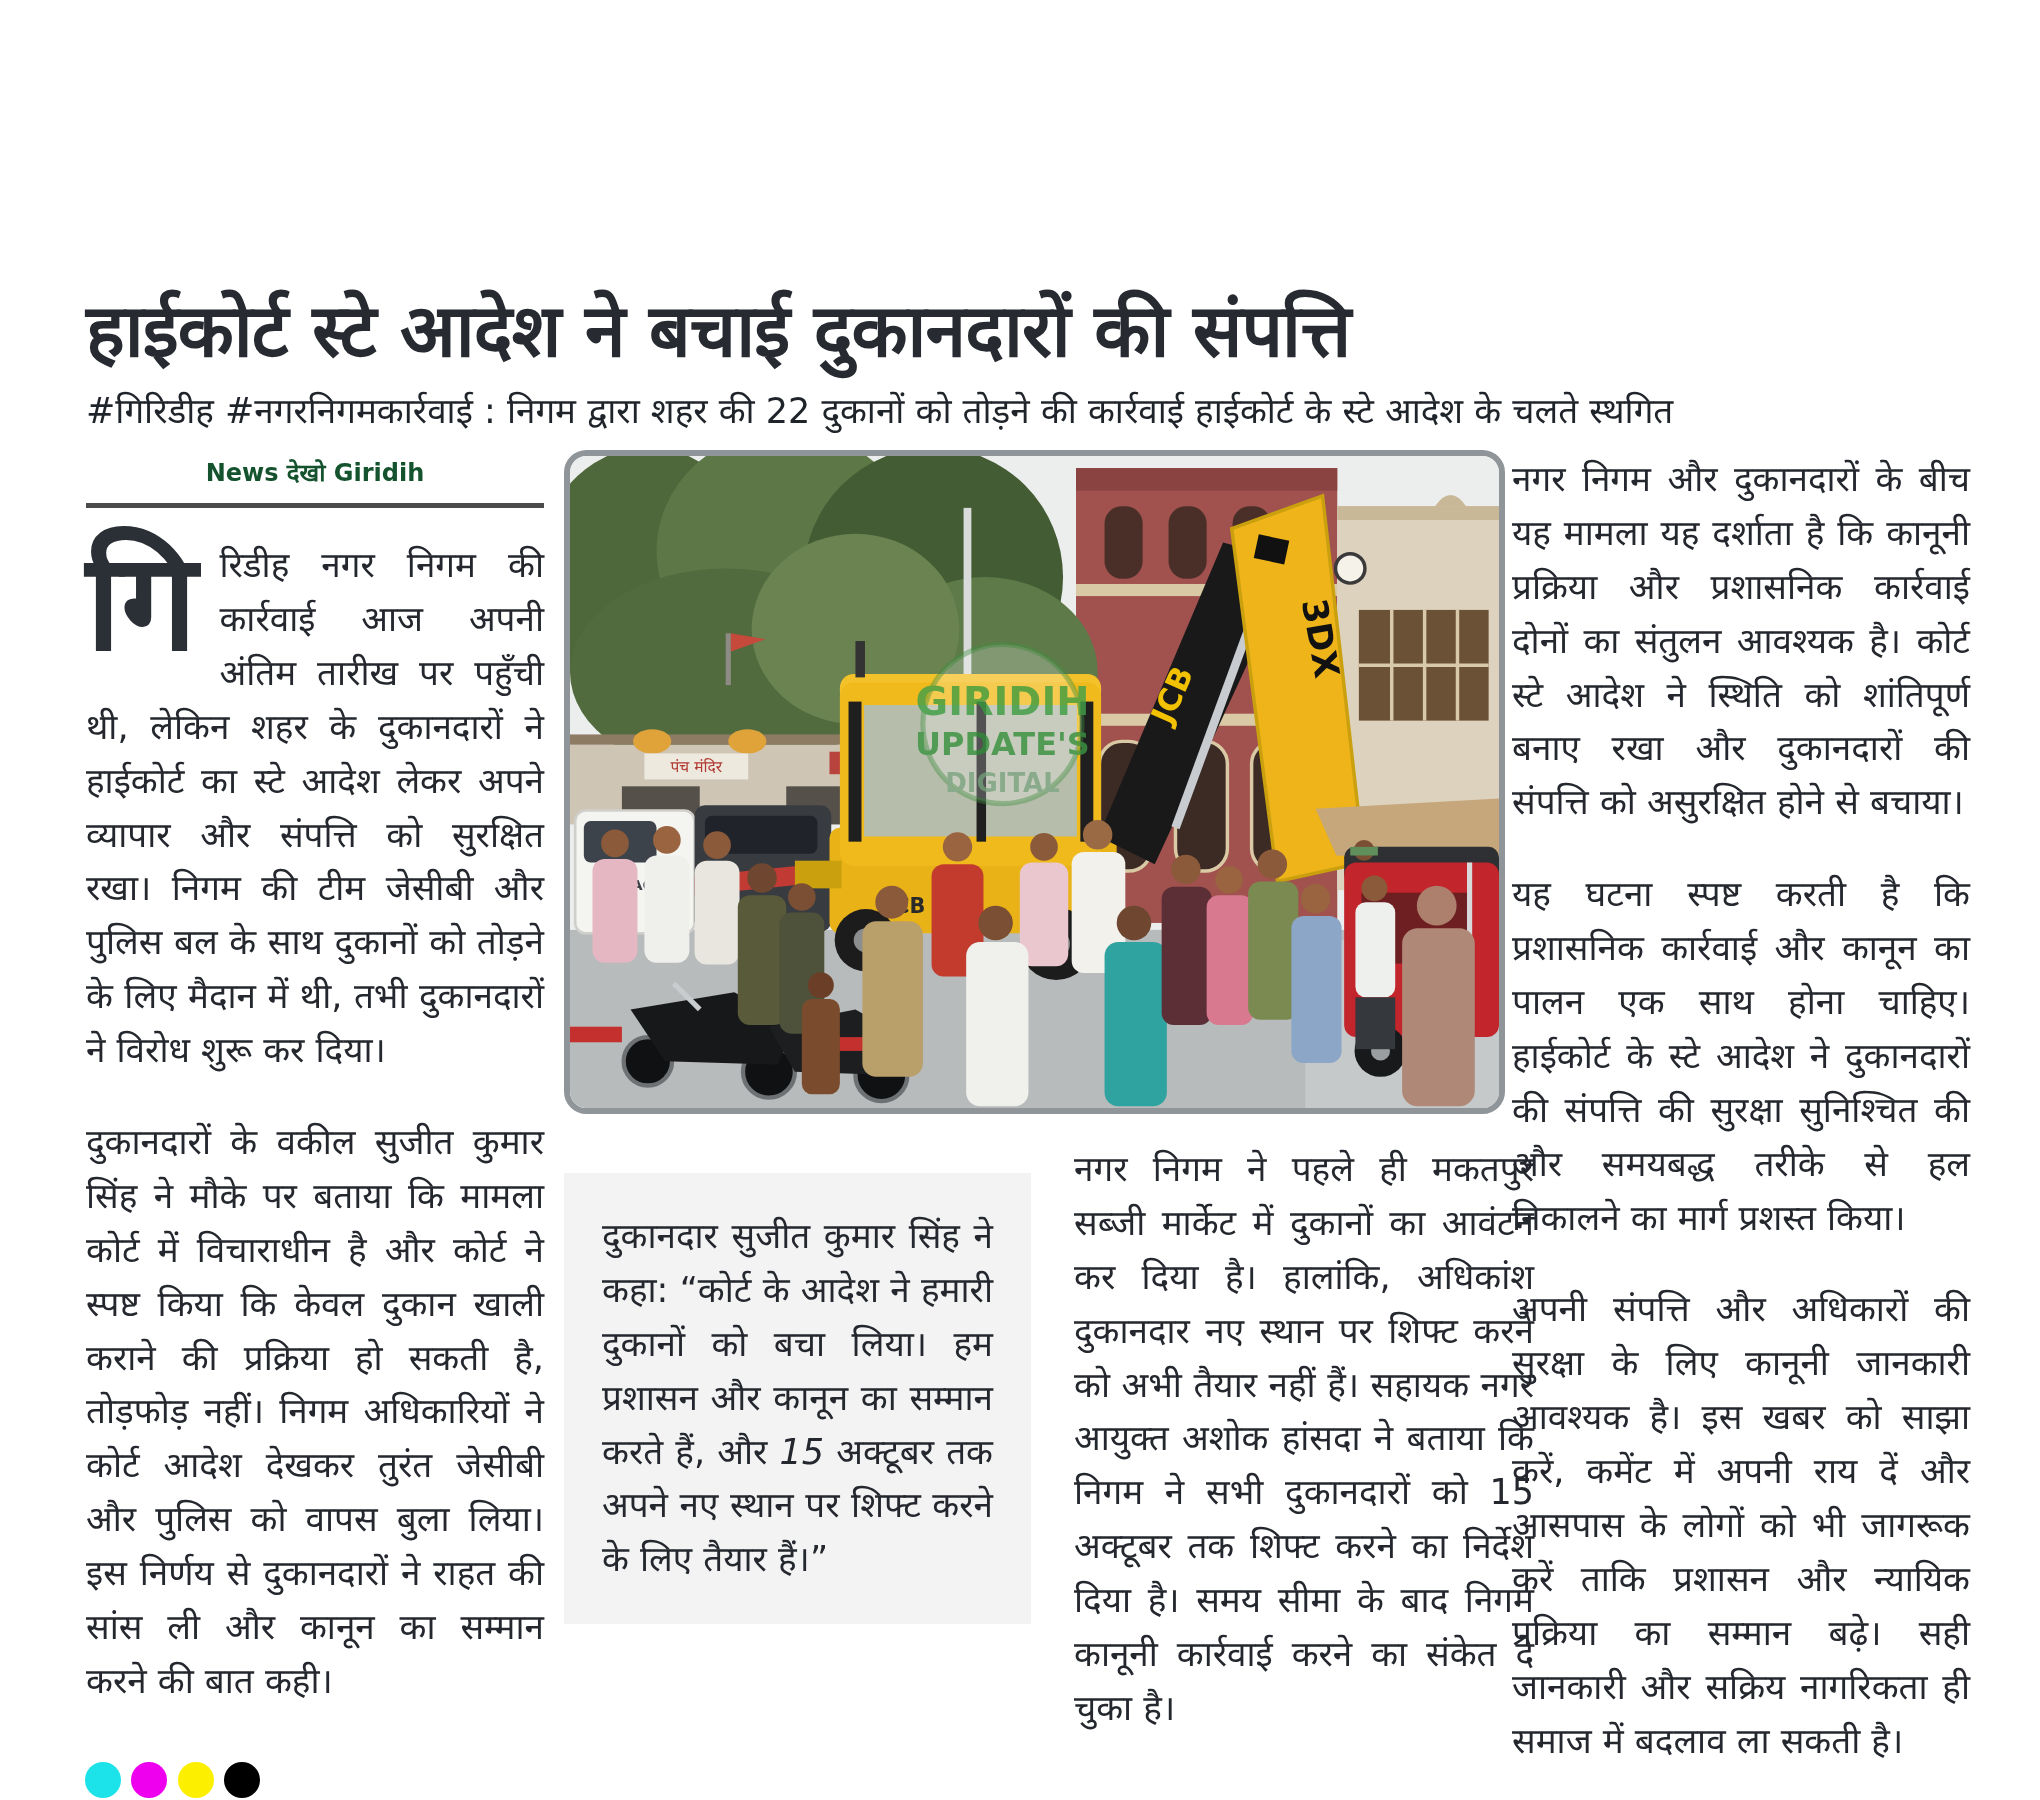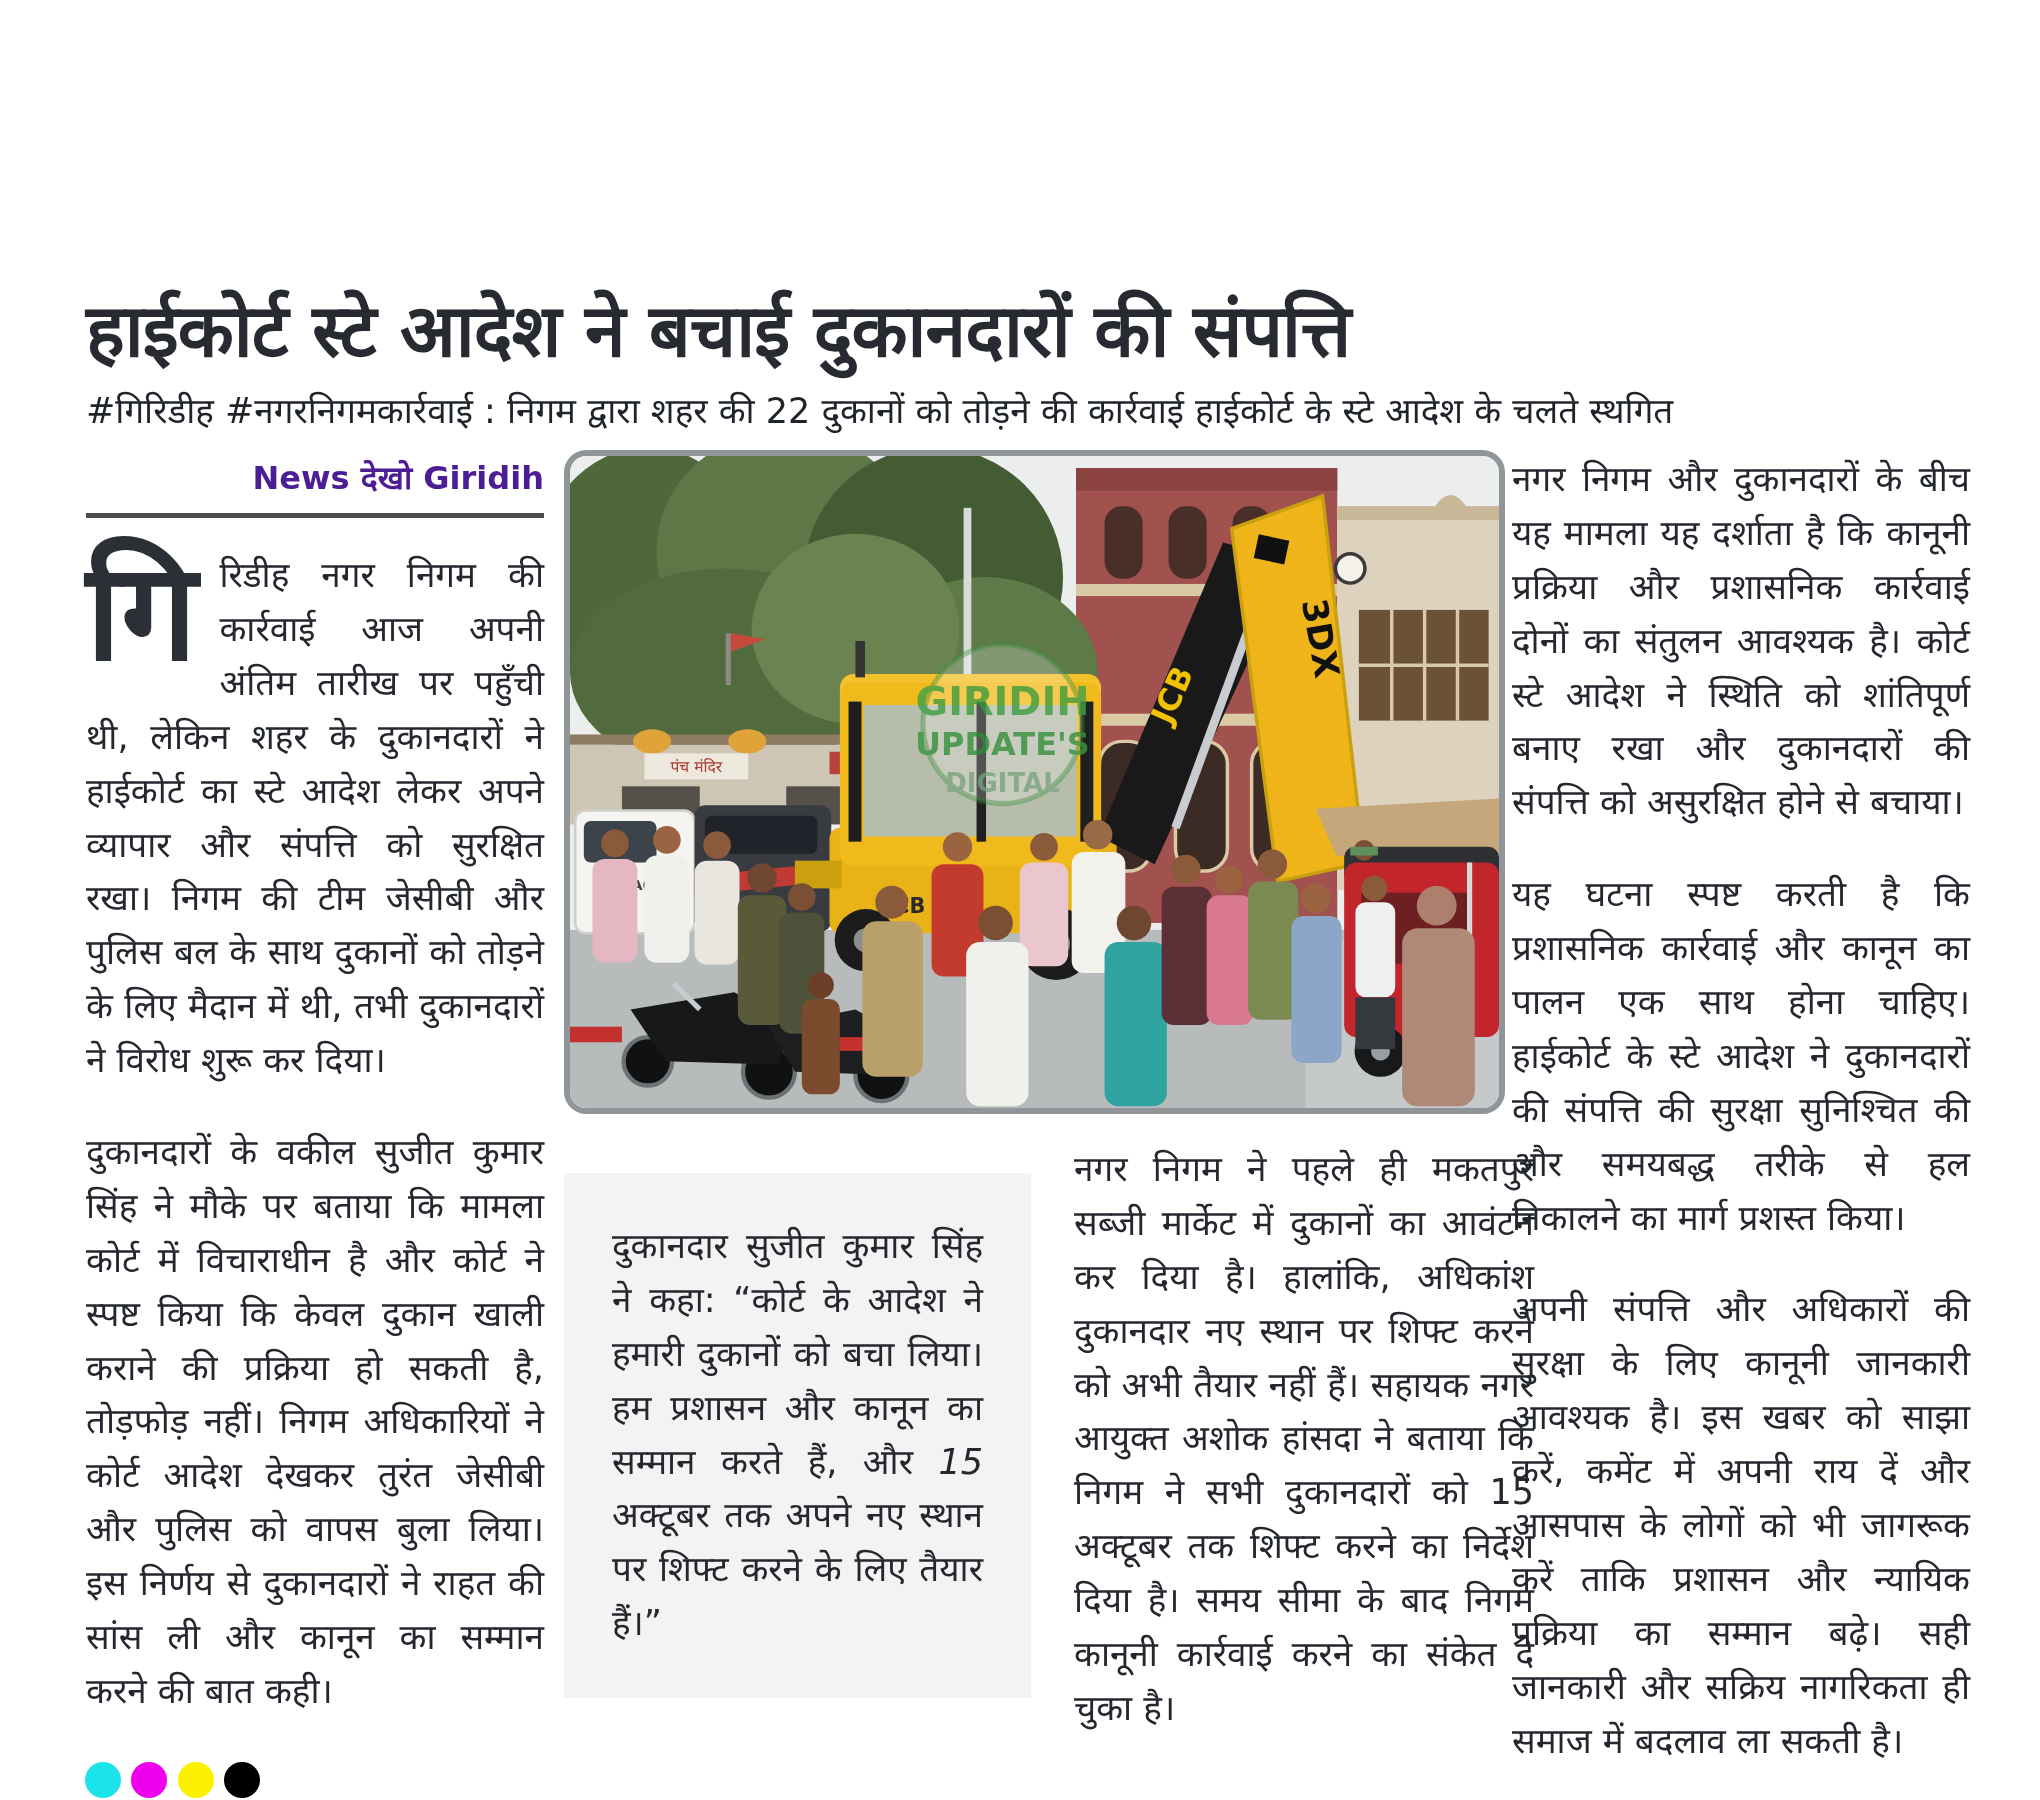--- a/index.html
+++ b/index.html
@@ -11,36 +11,36 @@
     font-size:73px;font-weight:800;line-height:123px;color:#272b31;
     letter-spacing:-0.9px;white-space:nowrap;}
   .subheadline{left:86px;top:386px;width:1937px;
     font-size:35px;font-weight:400;color:#1f242a;white-space:nowrap;}
 
   .col{position:absolute;width:458px;}
   .left-col{left:86px;top:451px;}
   .right-col{left:1512px;top:453px;}
   .mid-col{left:1074px;top:1143px;width:460px;}
 
-  .kicker{text-align:right;font-size:32px;font-weight:600;color:#4c1d95;
+  .kicker{text-align:center;font-size:24px;font-weight:600;color:#14532d;
     padding:3.5px 0 15.6px 0;}
   .kicker-rule{border:none;border-top:5.2px solid #4b4b4b;margin:0 0 31px 0;}
 
   .para{font-size:35px;line-height:1.54;text-align:justify;margin:0 0 38px 0;color:#24282e;}
   .drop-cap{float:left;font-size:135px;line-height:104px;font-weight:700;
     color:#2b3036;margin:12px 22.5px 5.2px 0;}
 
   .photo-frame{left:564px;top:450px;width:941px;height:664px;
     border:6px solid #90959a;border-radius:22.5px;overflow:hidden;
     background:#eceeed;box-sizing:border-box;}
   .photo-frame svg{display:block;width:100%;height:100%;}
 
   .quote-box{left:564px;top:1173px;width:467px;background:#f3f3f4;
     padding:35px 36px;box-sizing:border-box;}
-  .quote-box .para{margin:12px;}
+  .quote-box .para{margin:2px;}
   .quote-box em{font-style:italic;}
 
   .cmyk-dots{left:85px;top:1762px;display:flex;gap:10.4px;}
   .dot{width:36px;height:36px;border-radius:50%;display:inline-block;}
 </style>
 </head>
 <body>
 
 <h1 class="abs headline"><br><span>हाईकोर्ट स्टे आदेश ने बचाई दुकानदारों की संपत्ति</span></h1>
 

